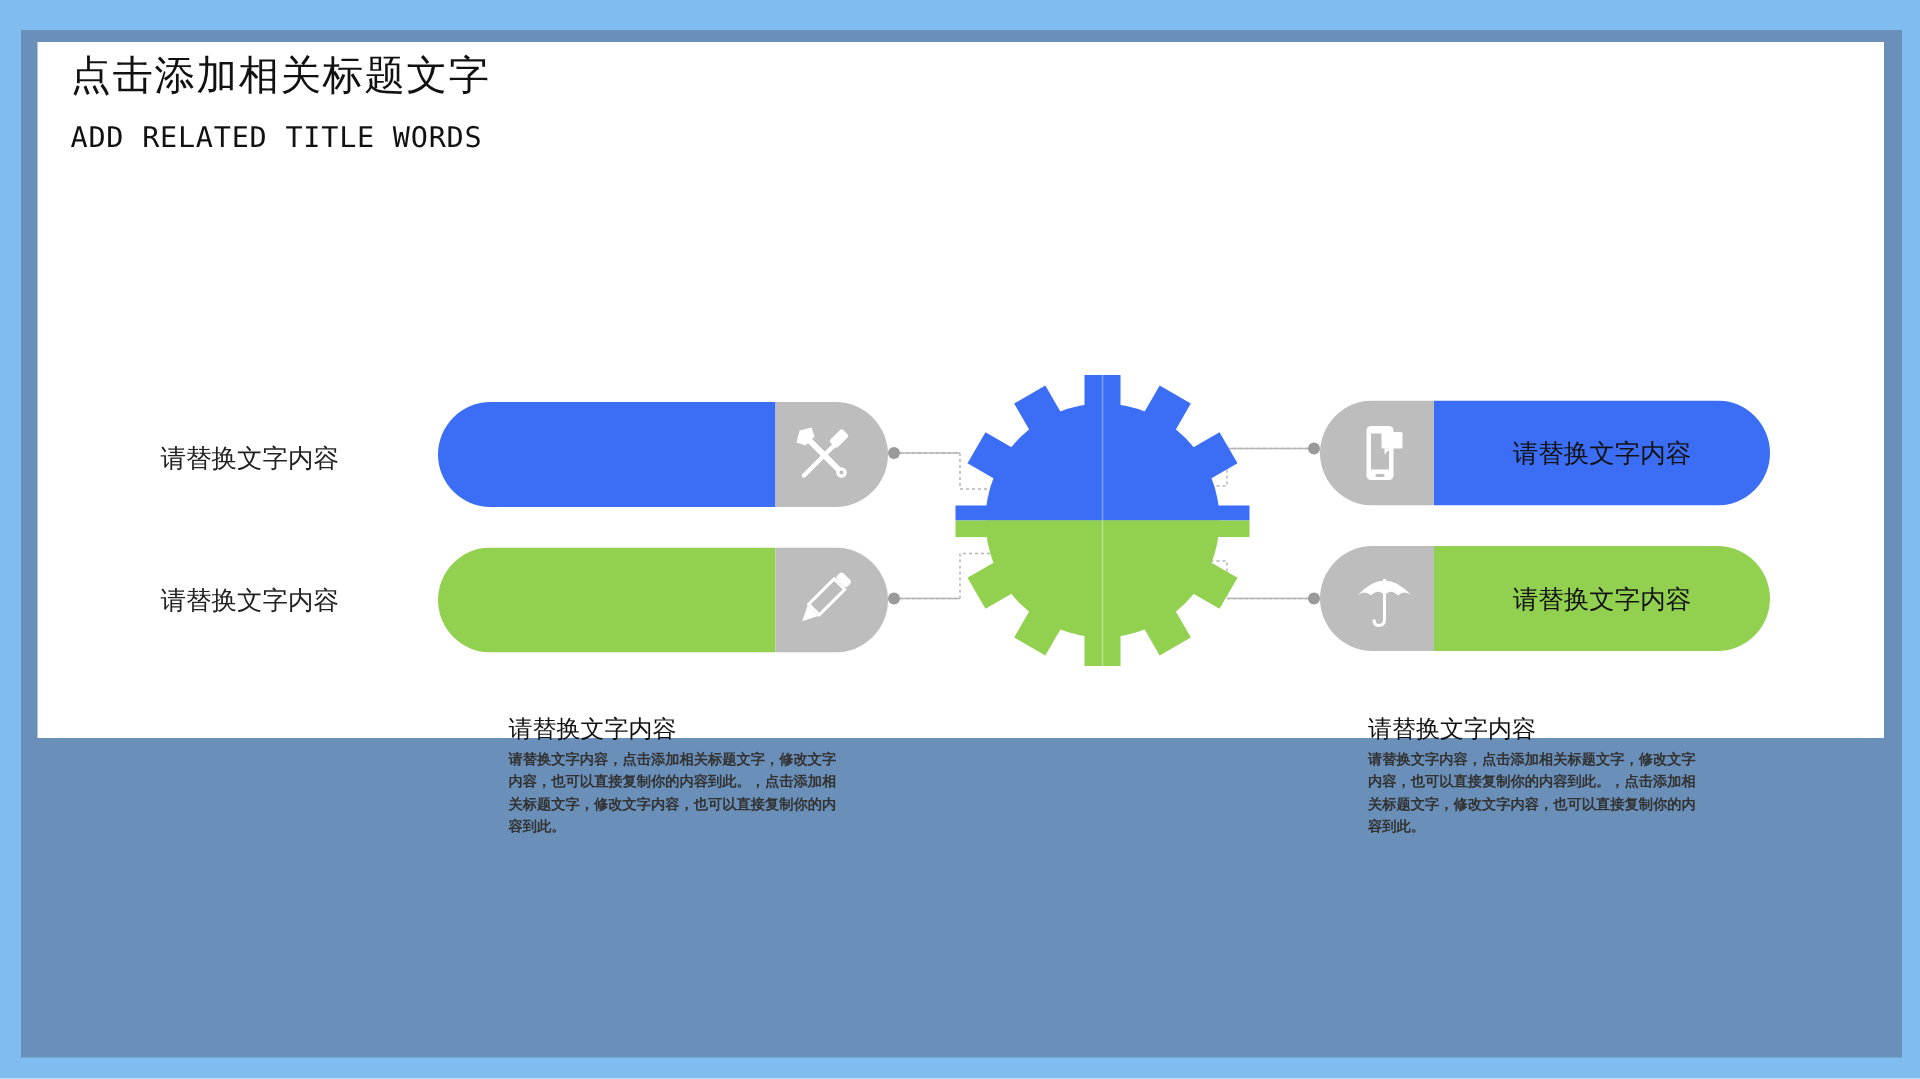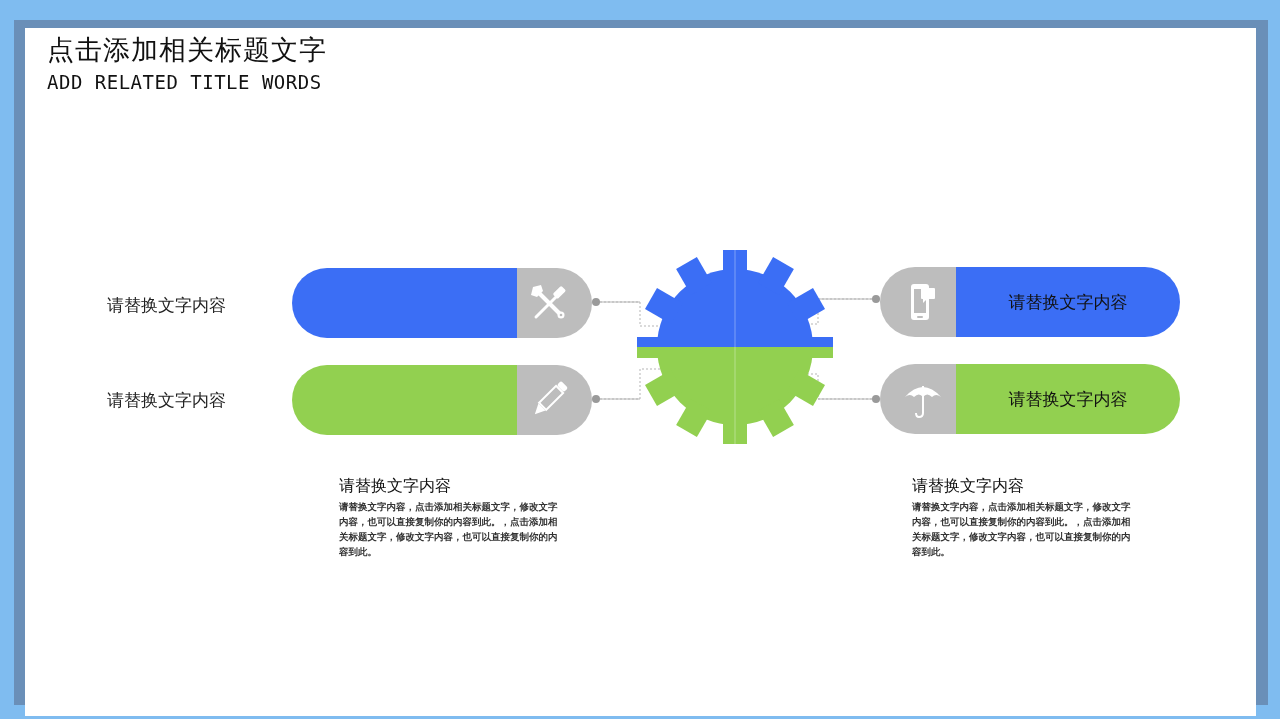--- a/index.html
+++ b/index.html
@@ -6,29 +6,29 @@
   body {
     width:1280px; height:719px; overflow:hidden; position:relative;
     background:#7fbcf0;
     font-family:"DejaVu Sans", "Liberation Sans", sans-serif;
   }
   .frame-shadow {
     position:absolute; left:14px; top:20px; width:1254px; height:685px;
     background:#6a8fb8;
   }
   .slide {
-    position:absolute; left:25px; top:28px; width:1231px; height:688px;
+    position:absolute; left:25px; top:28px; width:1231px; height:464px;
     background:#ffffff;
   }
   .title-cn {
     position:absolute; left:22px; top:4px; font-size:27px; color:#111;
     letter-spacing:1px; white-space:nowrap;
   }
   .title-en {
-    position:absolute; left:22px; top:43px; font-size:19px; color:#111;
+    position:absolute; left:22px; top:53px; font-size:19px; color:#111;
     font-family:"DejaVu Sans Mono", "Liberation Mono", monospace; letter-spacing:0.5px;
     white-space:nowrap;
   }
   .side-label {
     position:absolute; font-size:17px; color:#222; white-space:nowrap;
   }
   .pill {
     position:absolute; height:70px; border-radius:35px; overflow:hidden; display:flex;
   }
   .pill .color { height:100%; display:flex; align-items:center; justify-content:center; }

